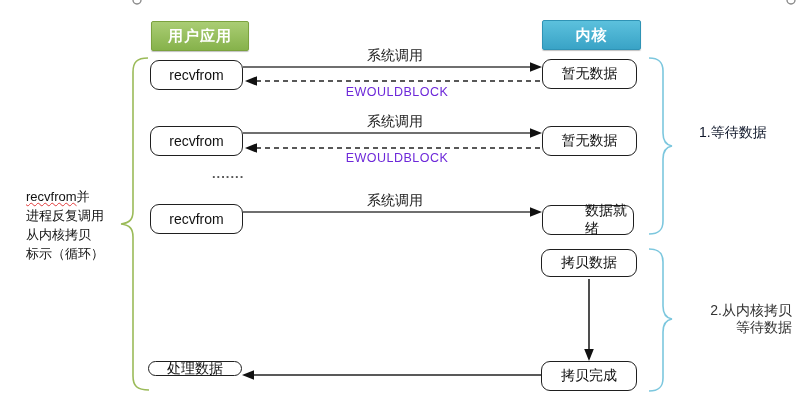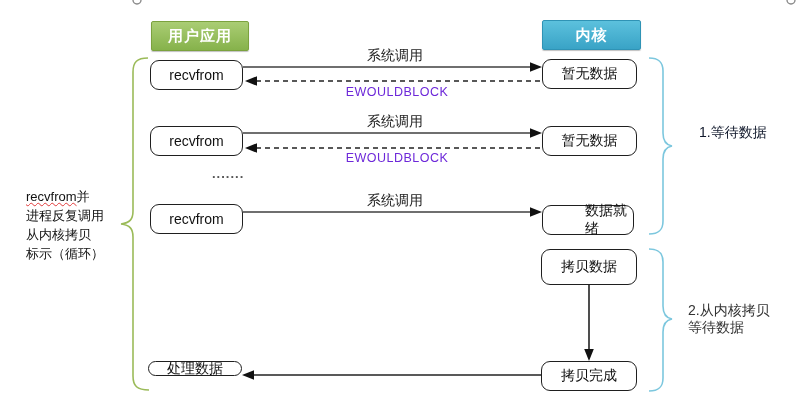--- a/index.html
+++ b/index.html
@@ -37,21 +37,21 @@
   .left-note{
     position:absolute;left:26px;top:187px;width:110px;
     font-size:13px;line-height:19px;color:#111;
   }
   .squiggle{
     text-decoration-line:underline;text-decoration-style:wavy;
     text-decoration-color:#e03a3a;text-decoration-thickness:1px;
   }
   .annot1{position:absolute;left:699px;top:124px;font-size:14px;color:#0f172a;white-space:nowrap;}
   .annot2{
-    position:absolute;left:688px;top:302px;width:104px;text-align:left;
+    position:absolute;left:688px;top:302px;width:104px;text-align:right;
     font-size:14px;line-height:17px;color:#333;
   }
 </style>
 </head>
 <body>
 
 <div class="canvas">
 
   <svg class="layer" viewBox="0 0 809 401">
 
@@ -89,21 +89,21 @@
   <div class="hdr teal">内核</div>
 
   <div class="node" style="left:150px;top:60px;width:93px;height:30px;">recvfrom</div>
   <div class="node" style="left:150px;top:126px;width:93px;height:30px;">recvfrom</div>
   <div class="node" style="left:150px;top:204px;width:93px;height:30px;">recvfrom</div>
   <div class="node" style="left:148px;top:361px;width:94px;height:15px;">处理数据</div>
 
   <div class="node" style="left:542px;top:59px;width:95px;height:30px;">暂无数据</div>
   <div class="node" style="left:542px;top:126px;width:95px;height:30px;">暂无数据</div>
   <div class="node" style="left:542px;top:205px;width:92px;height:30px;padding-left:42px;">数据就绪</div>
-  <div class="node" style="left:541px;top:249px;width:96px;height:36px;">拷贝数据</div>
+  <div class="node" style="left:541px;top:249px;width:96px;height:28px;">拷贝数据</div>
   <div class="node" style="left:541px;top:361px;width:96px;height:30px;">拷贝完成</div>
 
   <div class="edge-label" style="left:345px;top:47px;width:100px;">系统调用</div>
   <div class="edge-label gray" style="left:342px;top:85px;width:110px;">EWOULDBLOCK</div>
   <div class="edge-label" style="left:345px;top:113px;width:100px;">系统调用</div>
   <div class="edge-label gray" style="left:342px;top:151px;width:110px;">EWOULDBLOCK</div>
   <div class="edge-label" style="left:345px;top:192px;width:100px;">系统调用</div>
   <div class="ellipsis" style="left:212px;top:166px;">.......</div>
 
   <div class="left-note">

